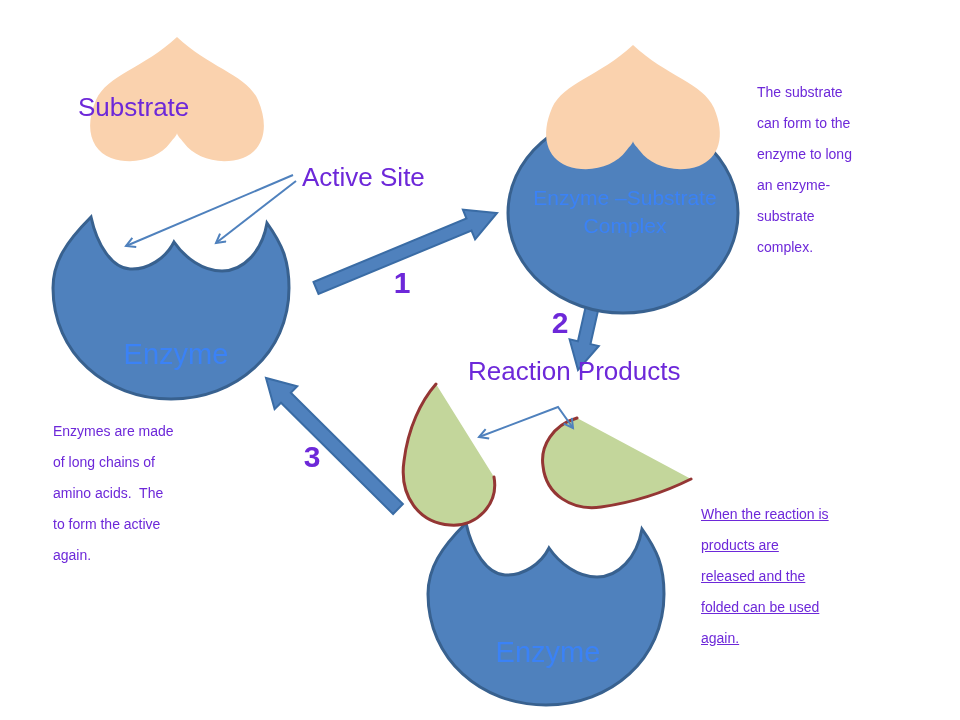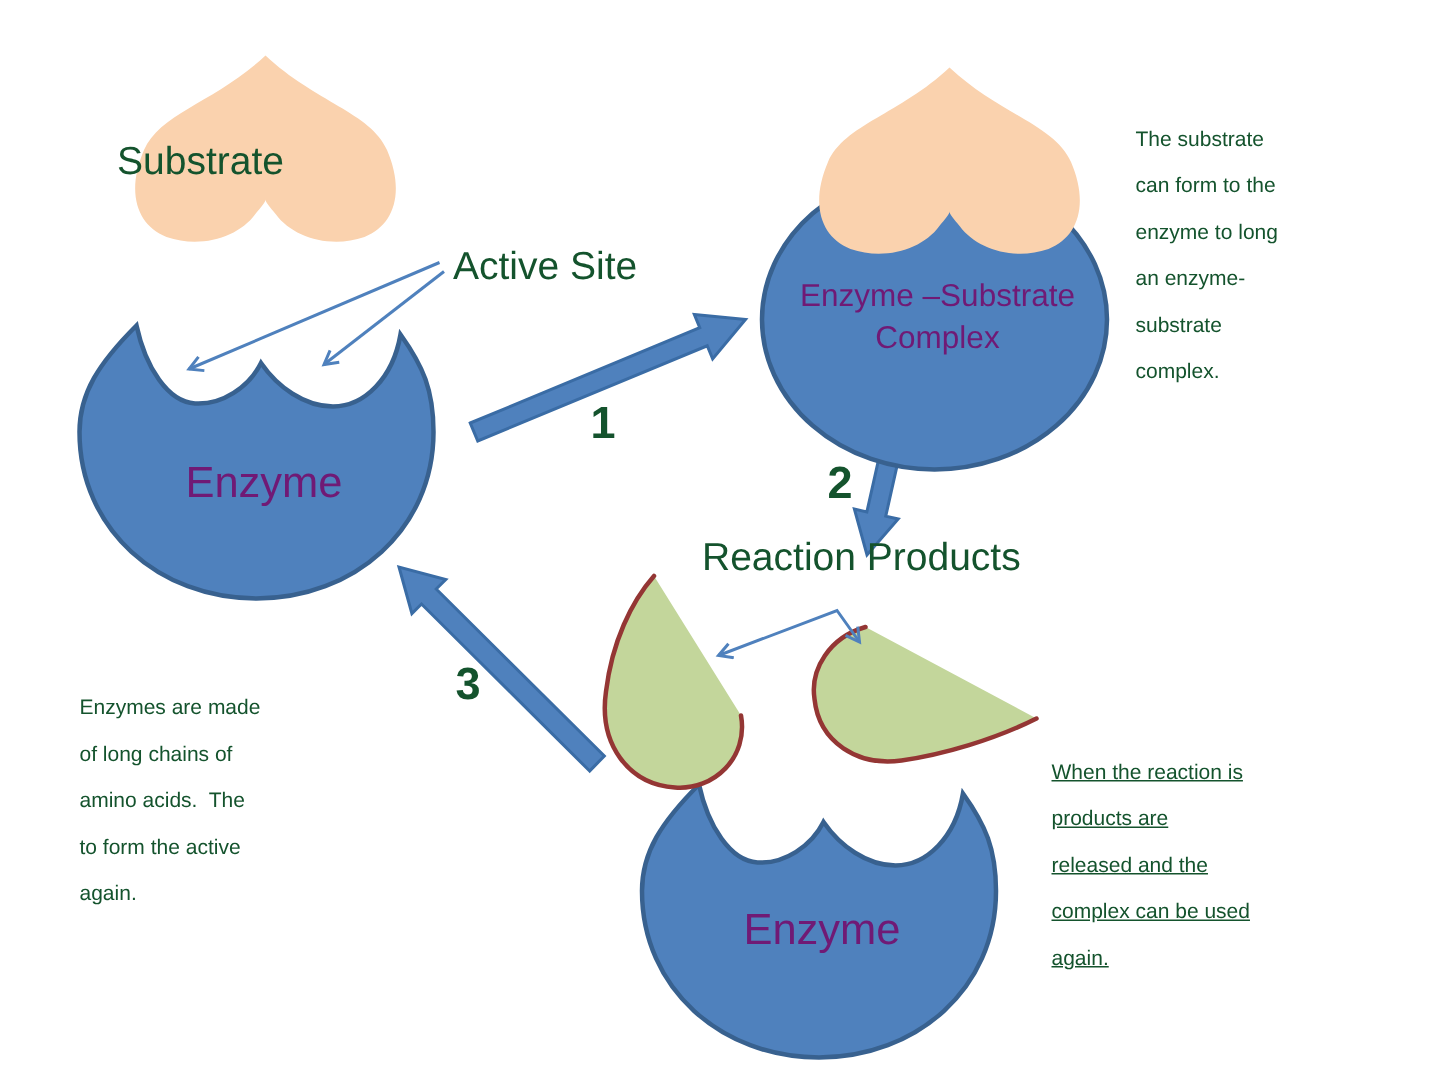--- a/index.html
+++ b/index.html
@@ -1,25 +1,25 @@
 <!DOCTYPE html>
 <html><head>
 <meta charset="utf-8">
 <style>
   html,body { margin:0; padding:0; background:#ffffff; }
   .canvas {
     position:relative; width:960px; height:720px; background:#ffffff;
     font-family:"Liberation Sans", sans-serif; overflow:hidden;
   }
   .layer { position:absolute; left:0; top:0; z-index:1; }
-  .lbl { position:absolute; z-index:2; color:#14532d; white-space:nowrap; }
+  .lbl { position:absolute; z-index:2; color:#6d28d9; white-space:nowrap; }
   .center { text-align:center; }
-  .on-shape { color:#701a75;text-align:center; }
+  .on-shape { color:#3b82f6;text-align:center; }
   .big { font-size:26px; }
-  .shape-title { font-size:29px; }
+  .shape-title { font-size:29px;margin-top:32px; }
   .complex-title { font-size:21px; line-height:28px; }
   .num { font-size:30px; font-weight:bold; }
   .para { font-size:14px; line-height:31px; }
 </style>
 </head>
 <body>
 
 <div class="canvas">
 
   <svg class="layer" width="960" height="720" viewBox="0 0 960 720">
@@ -79,29 +79,29 @@
 
   <div class="lbl para" style="left:757px; top:77px;">
     <div>The substrate</div>
     <div>can form to the</div>
     <div>enzyme to long</div>
     <div>an enzyme-</div>
     <div>substrate</div>
     <div>complex.</div>
   </div>
 
-  <div class="lbl para" style="left:53px; top:416px;margin-top:40px;">
+  <div class="lbl para" style="left:53px; top:416px;">
     <div>Enzymes are made</div>
     <div>of long chains of</div>
     <div>amino acids.&nbsp; The</div>
     <div>to form the active</div>
     <div>again.</div>
   </div>
 
   <div class="lbl para" style="left:701px; top:499px;text-decoration:underline;">
     <div>When the reaction is</div>
     <div>products are</div>
     <div>released and the</div>
-    <div>complex can be used</div>
+    <div>folded can be used</div>
     <div>again.</div>
   </div>
 
 </div>
 
 </body></html>

